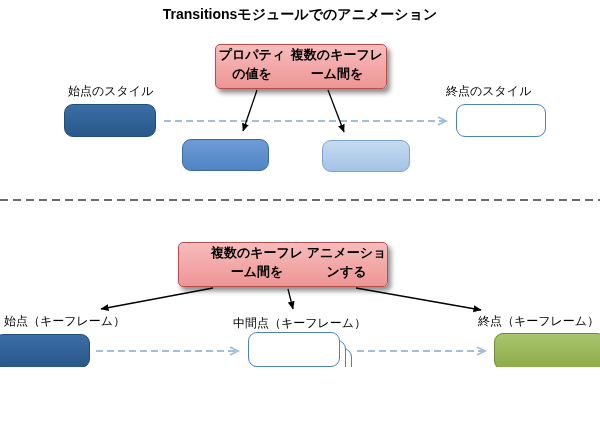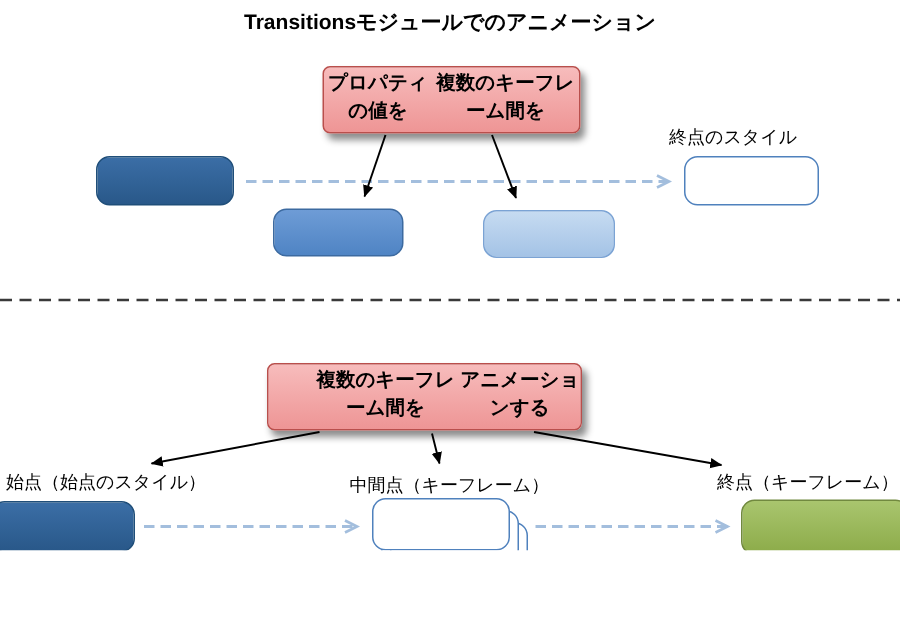--- a/index.html
+++ b/index.html
@@ -31,39 +31,40 @@
   svg .solid { stroke: #000; stroke-width: 1.3; fill: none; }
   svg .divider { stroke: #3a3a3a; stroke-width: 1.6; stroke-dasharray: 8 5; }
 </style>
 </head>
 <body>
 
 <div id="canvas">
 
   <div class="abs title" style="left:0; top:6px;">Transitionsモジュールでのアニメーション</div>
 
+  <div class="abs label" style="left:68px; top:83px;">始点のスタイル</div>
   <div class="abs label" style="left:446px; top:83px;">終点のスタイル</div>
 
   <div class="box dark-blue" style="left:64px;  top:104px; width:92px; height:33px;"></div>
   <div class="box med-blue" style="left:182px; top:139px; width:87px; height:32px;"></div>
   <div class="box light-blue" style="left:322px; top:140px; width:88px; height:32px;"></div>
   <div class="box white-box" style="left:456px; top:104px; width:90px; height:33px;"></div>
 
   <div class="callout" style="left:215px; top:44px; width:172px; height:45px;">
     <div>プロパティの値を</div>
     <div>複数のキーフレーム間を</div>
   </div>
 
 
   <div class="callout" style="left:178px; top:242px; width:210px; height:45px;padding-left:29px;">
     <div>複数のキーフレーム間を</div>
     <div>アニメーションする</div>
   </div>
 
-  <div class="abs label" style="left:4px; top:313px;">始点（始点のスタイル）</div>
+  <div class="abs label" style="left:4px; top:313px;">始点（キーフレーム）</div>
   <div class="abs label" style="left:233px; top:315px;">中間点（キーフレーム）</div>
   <div class="abs label" style="left:478px; top:313px;">終点（キーフレーム）</div>
 
   <div class="box dark-blue" style="left:-6px; top:334px; width:96px; height:34px;"></div>
 
   <div class="box white-box" style="left:260px; top:348px; width:92px; height:35px;"></div>
   <div class="box white-box" style="left:254px; top:340px; width:92px; height:35px;"></div>
   <div class="box white-box" style="left:248px; top:332px; width:92px; height:35px;"></div>
 
   <div class="box olive" style="left:494px; top:333px; width:112px; height:37px;"></div>

